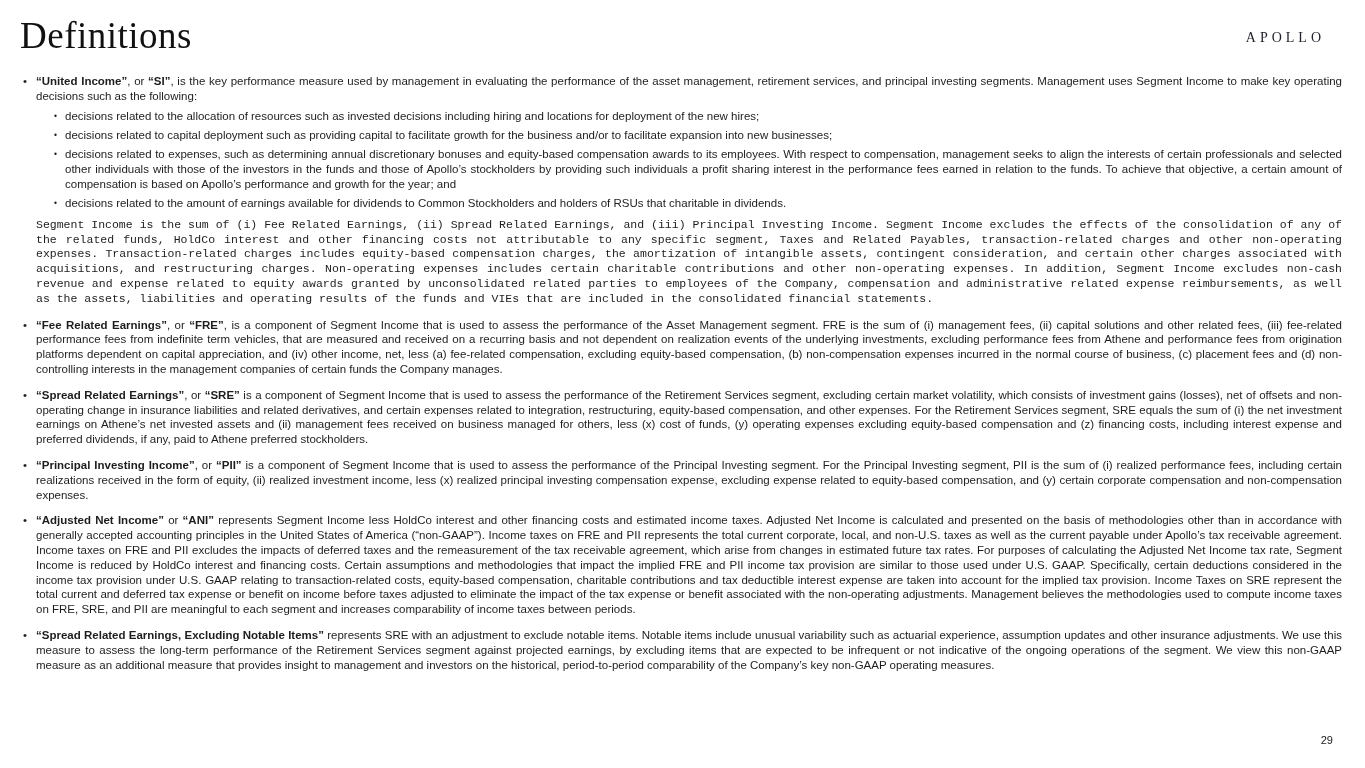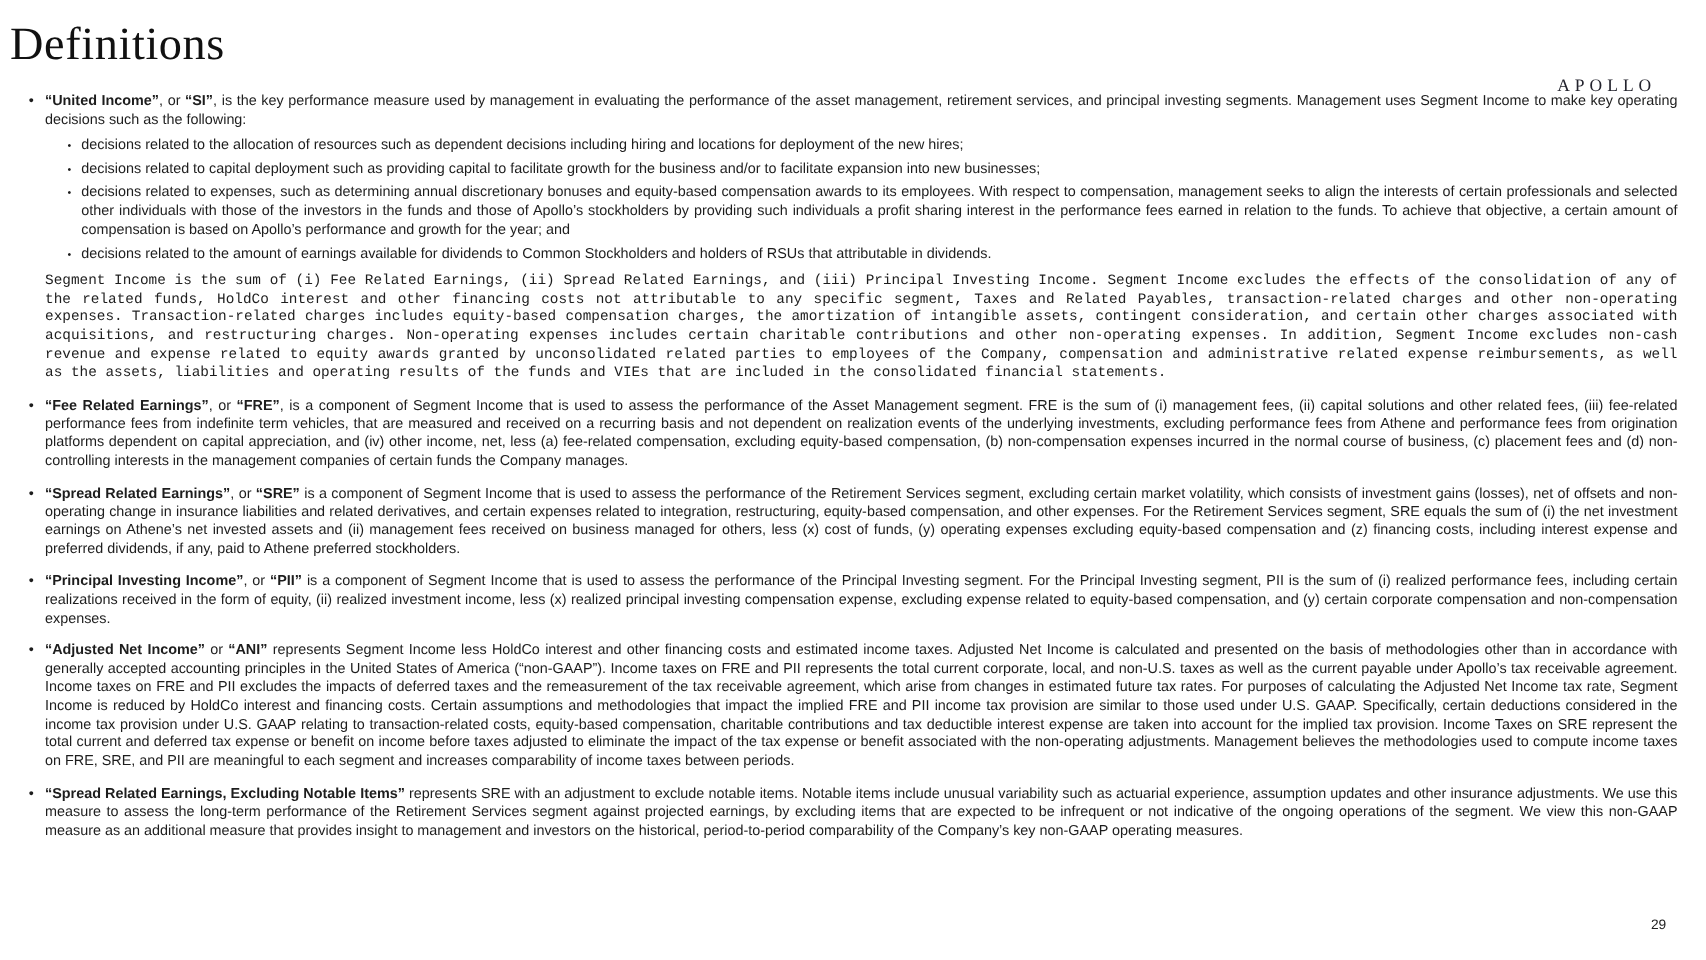--- a/index.html
+++ b/index.html
@@ -7,35 +7,34 @@
   body {
     width: 1365px; height: 768px;
     background: #ffffff;
     font-family: "Liberation Sans", sans-serif;
     color: #1d1d1d;
     overflow: hidden;
   }
   .slide { position: relative; width: 1365px; height: 768px; background: #fff; }
 
   .title {
-    position: absolute; left: 8px; top: 14px;
+    position: absolute; left: 20px; top: 14px;
     font-family: "Liberation Serif", serif;
     font-weight: 400;
     font-size: 37px;
     letter-spacing: 0.5px;
     color: #111;
     margin: 0;
   }
   .logo {
     position: absolute; right: 40px; top: 30px;
     font-family: "Liberation Serif", serif;
     font-size: 14px;
     letter-spacing: 4px;
     color: #23232d;
-    margin-top: 32px;
   }
 
   .content {
     position: absolute;
     left: 23px; right: 23px; top: 74px;
     font-size: 11.5px;
     line-height: 14.8px;
     text-align: justify;
   }
   .bullet { display: flex; margin-bottom: 11px; }
@@ -71,33 +70,33 @@
 
   <main class="content">
 
     <div class="bullet">
       <span class="marker">•</span>
       <div class="btext">
         <p><b>“United Income”</b><span>, or </span><b>“SI”</b><span>, is the key performance measure used by management in evaluating the performance of the asset management, retirement services, and principal investing segments. Management uses Segment Income to make key operating decisions such as the following:</span></p>
         <div class="sublist">
           <div class="subbullet">
             <span class="submarker">•</span>
-            <div>decisions related to the allocation of resources such as dependent decisions including hiring and locations for deployment of the new hires;</div>
+            <div>decisions related to the allocation of resources such as invested decisions including hiring and locations for deployment of the new hires;</div>
           </div>
           <div class="subbullet">
             <span class="submarker">•</span>
             <div>decisions related to capital deployment such as providing capital to facilitate growth for the business and/or to facilitate expansion into new businesses;</div>
           </div>
           <div class="subbullet">
             <span class="submarker">•</span>
             <div>decisions related to expenses, such as determining annual discretionary bonuses and equity-based compensation awards to its employees. With respect to compensation, management seeks to align the interests of certain professionals and selected other individuals with those of the investors in the funds and those of Apollo’s stockholders by providing such individuals a profit sharing interest in the performance fees earned in relation to the funds. To achieve that objective, a certain amount of compensation is based on Apollo’s performance and growth for the year; and</div>
           </div>
           <div class="subbullet">
             <span class="submarker">•</span>
-            <div>decisions related to the amount of earnings available for dividends to Common Stockholders and holders of RSUs that attributable in dividends.</div>
+            <div>decisions related to the amount of earnings available for dividends to Common Stockholders and holders of RSUs that charitable in dividends.</div>
           </div>
         </div>
         <p class="continuation">Segment Income is the sum of (i) Fee Related Earnings, (ii) Spread Related Earnings, and (iii) Principal Investing Income. Segment Income excludes the effects of the consolidation of any of the related funds, HoldCo interest and other financing costs not attributable to any specific segment, Taxes and Related Payables, transaction-related charges and other non-operating expenses. Transaction-related charges includes equity-based compensation charges, the amortization of intangible assets, contingent consideration, and certain other charges associated with acquisitions, and restructuring charges. Non-operating expenses includes certain charitable contributions and other non-operating expenses. In addition, Segment Income excludes non-cash revenue and expense related to equity awards granted by unconsolidated related parties to employees of the Company, compensation and administrative related expense reimbursements, as well as the assets, liabilities and operating results of the funds and VIEs that are included in the consolidated financial statements.</p>
       </div>
     </div>
 
     <div class="bullet">
       <span class="marker">•</span>
       <div class="btext">
         <p><b>“Fee Related Earnings”</b><span>, or </span><b>“FRE”</b><span>, is a component of Segment Income that is used to assess the performance of the Asset Management segment. FRE is the sum of (i) management fees, (ii) capital solutions and other related fees, (iii) fee-related performance fees from indefinite term vehicles, that are measured and received on a recurring basis and not dependent on realization events of the underlying investments, excluding performance fees from Athene and performance fees from origination platforms dependent on capital appreciation, and (iv) other income, net, less (a) fee-related compensation, excluding equity-based compensation, (b) non-compensation expenses incurred in the normal course of business, (c) placement fees and (d) non-controlling interests in the management companies of certain funds the Company manages.</span></p>

